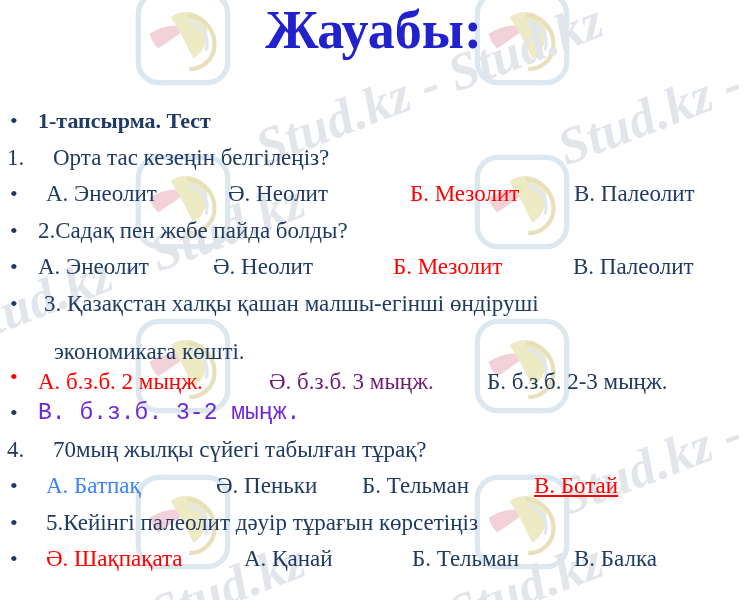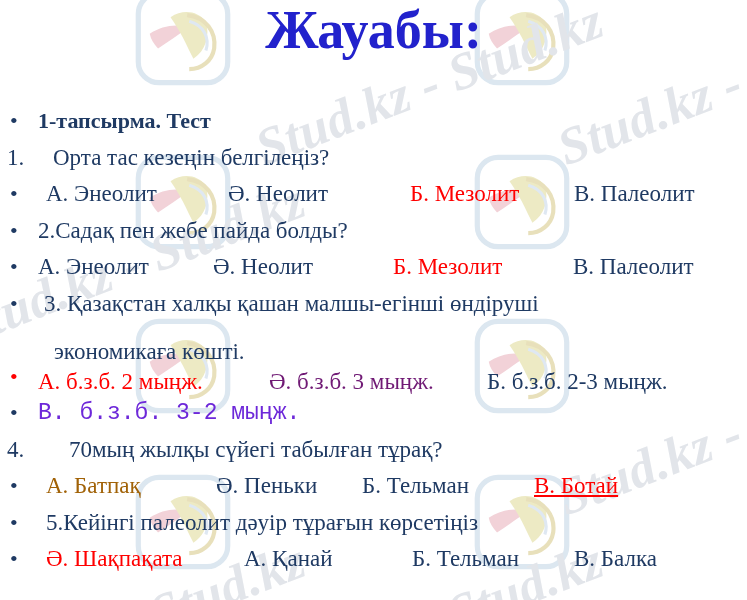--- a/index.html
+++ b/index.html
@@ -255,28 +255,28 @@
         </span>
       </div>
       <div class="line" id="line-q3-options-2">
         <span class="marker dot" style="color: rgb(31, 58, 99);"></span>
         <span class="line-body" style="left: 38px;">
           <span class="opt" style="color: #6d28d9; font-family: Liberation Mono, monospace;">В. б.з.б. 3-2 мыңж.</span>
         </span>
       </div>
       <div class="line" id="line-q4">
         <span class="marker num" style="color: rgb(31, 58, 99);">4.</span>
-        <span class="line-body" style="left: 53px; margin-left: 16px;">
+        <span class="line-body" style="left: 53px;">
           <span class="opt" style="color: rgb(31, 58, 99);">70мың жылқы сүйегі табылған тұрақ?</span>
         </span>
       </div>
       <div class="line" id="line-q4-options">
         <span class="marker dot" style="color: rgb(31, 58, 99);"></span>
         <span class="line-body" style="left: 46px;">
-          <span class="opt" style="color: #a16207; width: 170px;">А. Батпақ</span>
+          <span class="opt" style="color: #3b82f6; width: 170px;">А. Батпақ</span>
           <span class="opt" style="color: rgb(31, 58, 99); width: 146px;">Ә. Пеньки</span>
           <span class="opt" style="color: rgb(31, 58, 99); width: 172px;">Б. Тельман</span>
           <span class="opt" style="color: rgb(255, 0, 0); text-decoration: underline;">В. Ботай</span>
         </span>
       </div>
       <div class="line" id="line-q5">
         <span class="marker dot" style="color: rgb(31, 58, 99);"></span>
         <span class="line-body" style="left: 46px;">
           <span class="opt" style="color: rgb(31, 58, 99);">5.Кейінгі палеолит дәуір тұрағын көрсетіңіз</span>
         </span>

